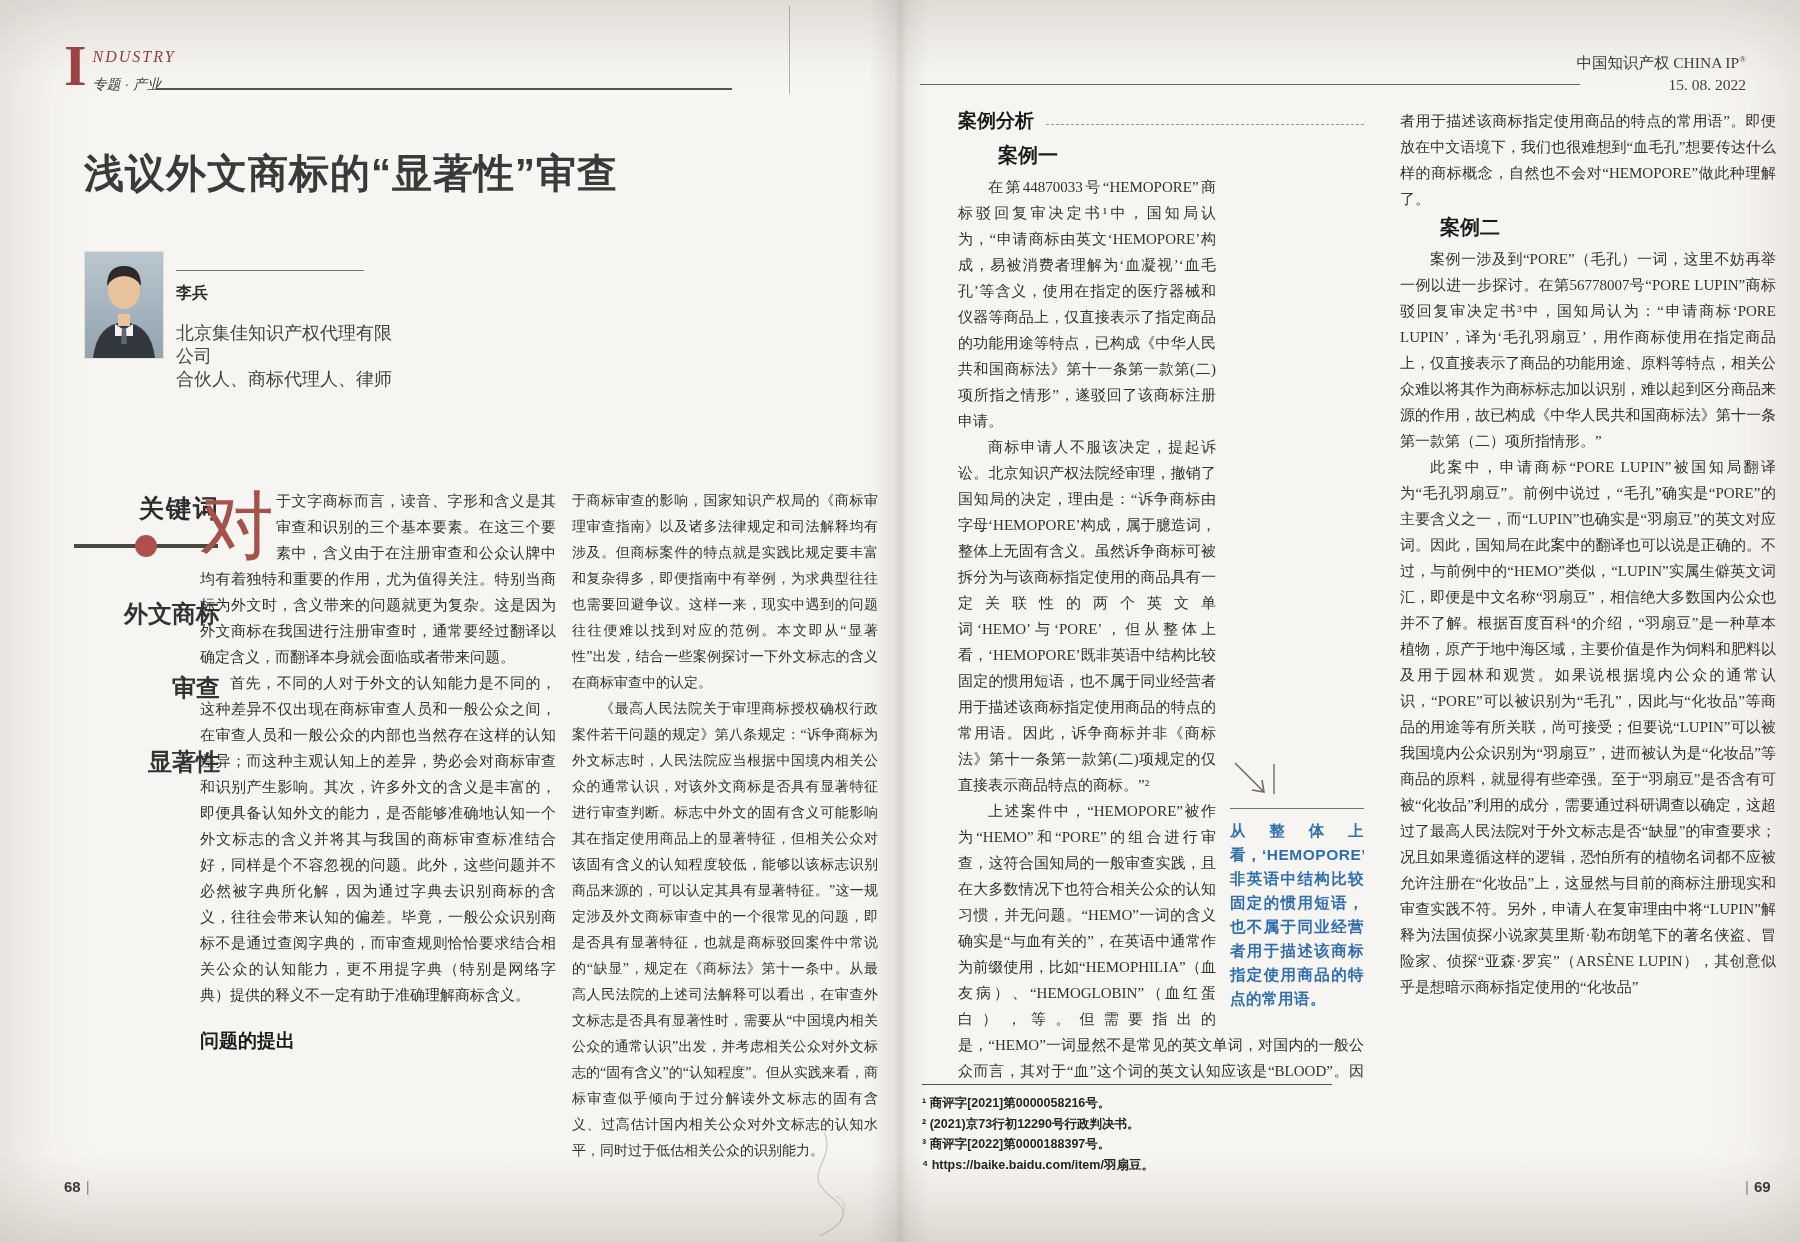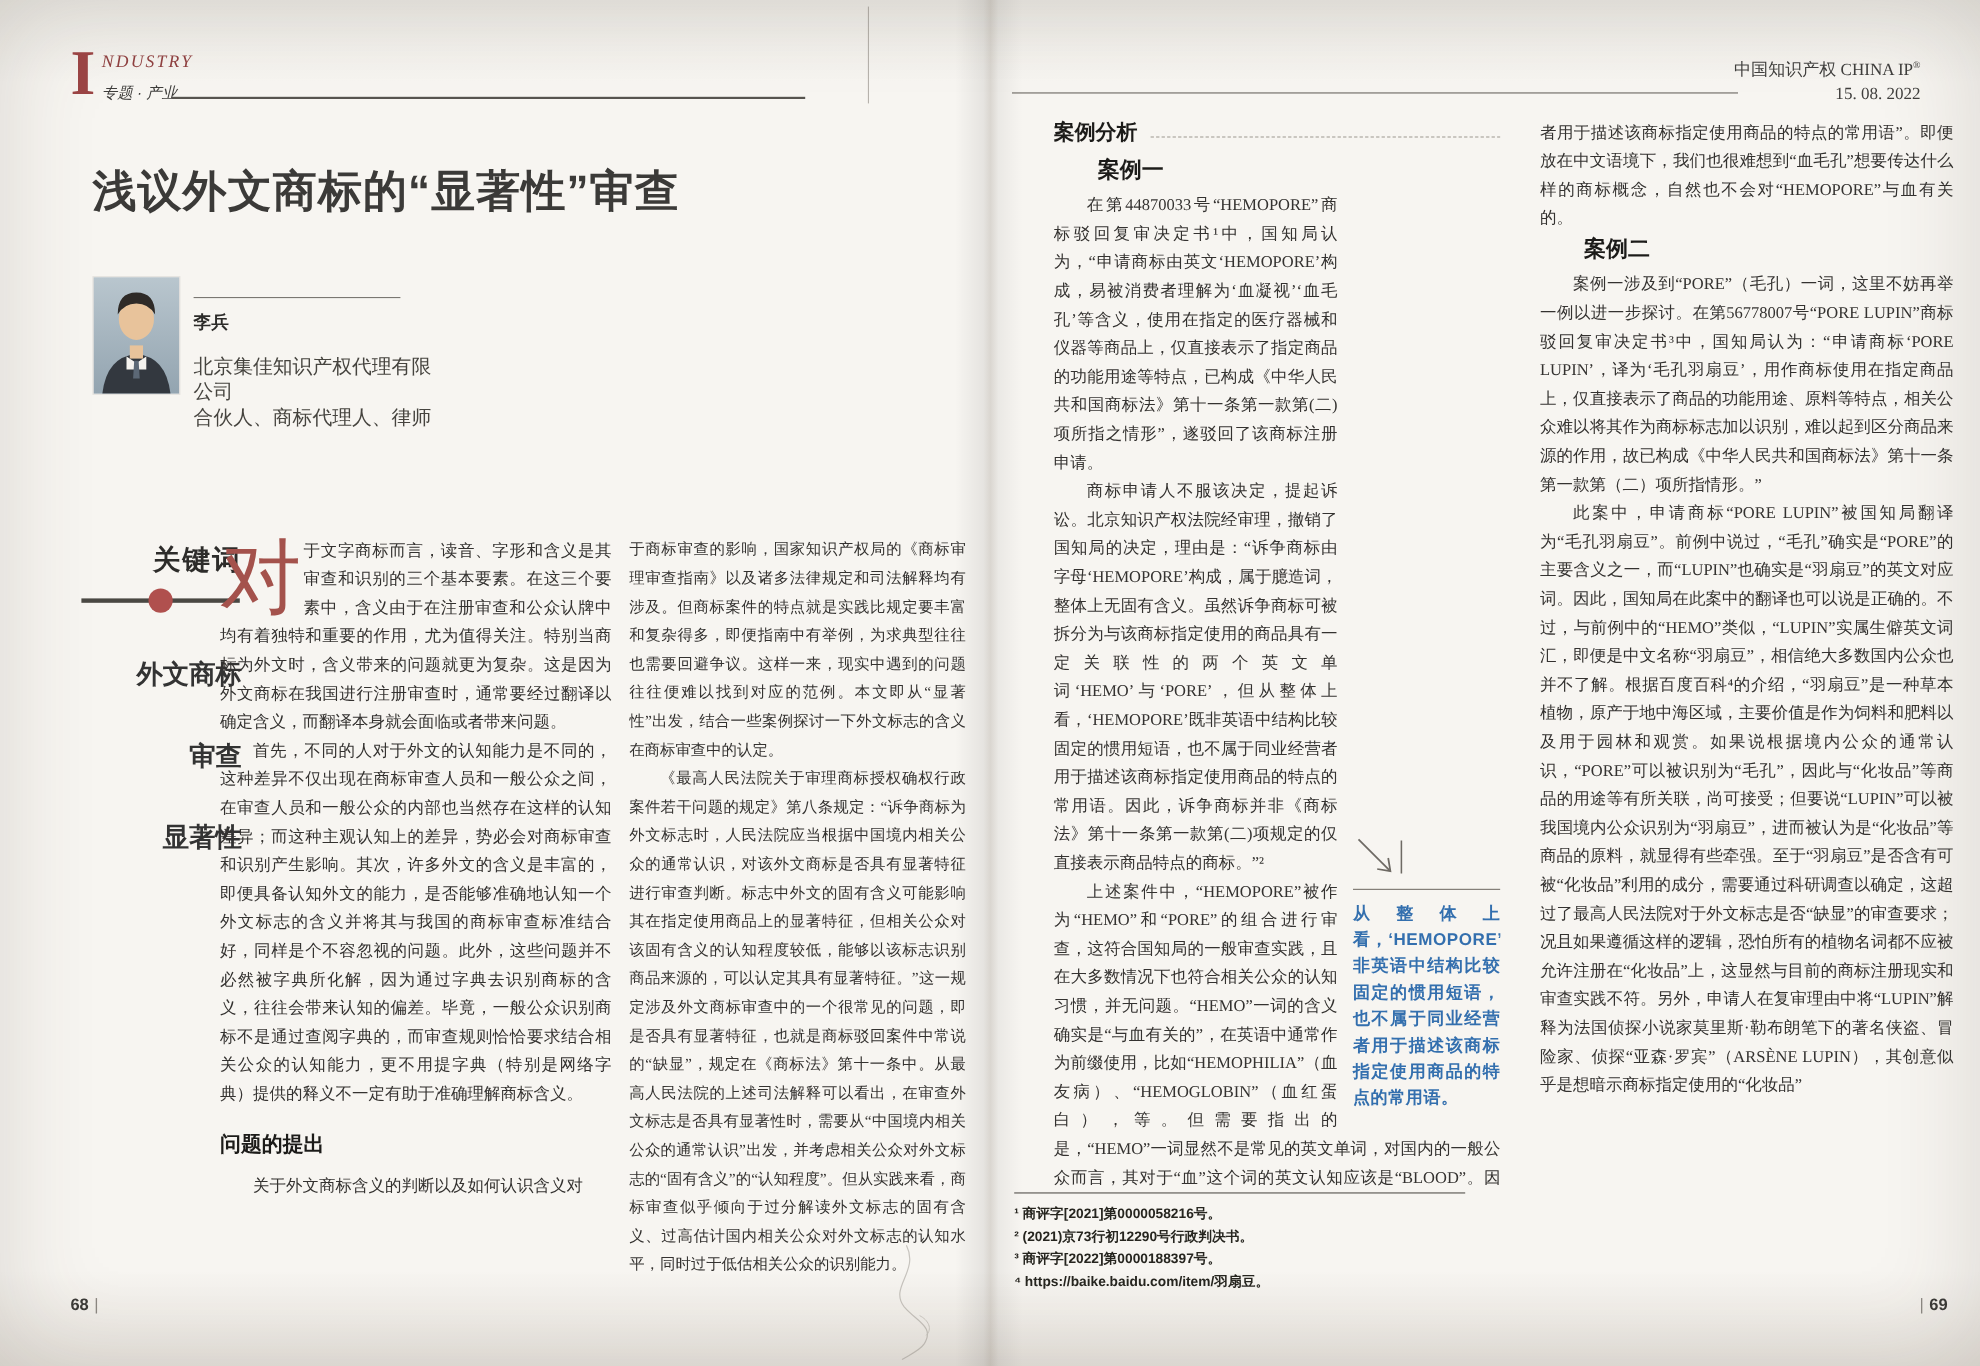--- a/index.html
+++ b/index.html
@@ -131,21 +131,20 @@
     </div>
     <div class="kw-item">外文商标</div>
     <div class="kw-item">审查</div>
     <div class="kw-item">显著性</div>
   </div>
 
   <div class="col col-l1">
     <p><span class="dropcap">对</span><span>于文字商标而言，读音、字形和含义是其审查和识别的三个基本要素。在这三个要素中，含义由于在注册审查和公众认牌中均有着独特和重要的作用，尤为值得关注。特别当商标为外文时，含义带来的问题就更为复杂。这是因为外文商标在我国进行注册审查时，通常要经过翻译以确定含义，而翻译本身就会面临或者带来问题。</span></p>
     <p class="indent">首先，不同的人对于外文的认知能力是不同的，这种差异不仅出现在商标审查人员和一般公众之间，在审查人员和一般公众的内部也当然存在这样的认知差异；而这种主观认知上的差异，势必会对商标审查和识别产生影响。其次，许多外文的含义是丰富的，即便具备认知外文的能力，是否能够准确地认知一个外文标志的含义并将其与我国的商标审查标准结合好，同样是个不容忽视的问题。此外，这些问题并不必然被字典所化解，因为通过字典去识别商标的含义，往往会带来认知的偏差。毕竟，一般公众识别商标不是通过查阅字典的，而审查规则恰恰要求结合相关公众的认知能力，更不用提字典（特别是网络字典）提供的释义不一定有助于准确理解商标含义。</p>
     <div class="sec-heading">问题的提出</div>
-    <p class="indent">关于外文商标含义的判断以及如何认识含义对</p>
   </div>
 
   <div class="col col-l2">
     <p>于商标审查的影响，国家知识产权局的《商标审理审查指南》以及诸多法律规定和司法解释均有涉及。但商标案件的特点就是实践比规定要丰富和复杂得多，即便指南中有举例，为求典型往往也需要回避争议。这样一来，现实中遇到的问题往往便难以找到对应的范例。本文即从“显著性”出发，结合一些案例探讨一下外文标志的含义在商标审查中的认定。</p>
     <p class="indent">《最高人民法院关于审理商标授权确权行政案件若干问题的规定》第八条规定：“诉争商标为外文标志时，人民法院应当根据中国境内相关公众的通常认识，对该外文商标是否具有显著特征进行审查判断。标志中外文的固有含义可能影响其在指定使用商品上的显著特征，但相关公众对该固有含义的认知程度较低，能够以该标志识别商品来源的，可以认定其具有显著特征。”这一规定涉及外文商标审查中的一个很常见的问题，即是否具有显著特征，也就是商标驳回案件中常说的“缺显”，规定在《商标法》第十一条中。从最高人民法院的上述司法解释可以看出，在审查外文标志是否具有显著性时，需要从“中国境内相关公众的通常认识”出发，并考虑相关公众对外文标志的“固有含义”的“认知程度”。但从实践来看，商标审查似乎倾向于过分解读外文标志的固有含义、过高估计国内相关公众对外文标志的认知水平，同时过于低估相关公众的识别能力。</p>
   </div>
 
   <div class="pagenum pn-left"><b>68</b><span class="bar">|</span></div>
 
   <div class="col col-r1">
@@ -172,21 +171,21 @@
 
   <div class="footnotes">
     <div class="fn-rule"></div>
     <div class="fn">¹ 商评字[2021]第0000058216号。</div>
     <div class="fn">² (2021)京73行初12290号行政判决书。</div>
     <div class="fn">³ 商评字[2022]第0000188397号。</div>
     <div class="fn">⁴ https://baike.baidu.com/item/羽扇豆。</div>
   </div>
 
   <div class="col col-r2">
-    <p>者用于描述该商标指定使用商品的特点的常用语”。即便放在中文语境下，我们也很难想到“血毛孔”想要传达什么样的商标概念，自然也不会对“HEMOPORE”与血有关的。</p>
+    <p>者用于描述该商标指定使用商品的特点的常用语”。即便放在中文语境下，我们也很难想到“血毛孔”想要传达什么样的商标概念，自然也不会对“HEMOPORE”做此种理解了。</p>
     <div class="case-head">案例二</div>
     <p class="indent">案例一涉及到“PORE”（毛孔）一词，这里不妨再举一例以进一步探讨。在第56778007号“PORE LUPIN”商标驳回复审决定书³中，国知局认为：“申请商标‘PORE LUPIN’，译为‘毛孔羽扇豆’，用作商标使用在指定商品上，仅直接表示了商品的功能用途、原料等特点，相关公众难以将其作为商标标志加以识别，难以起到区分商品来源的作用，故已构成《中华人民共和国商标法》第十一条第一款第（二）项所指情形。”</p>
     <p class="indent">此案中，申请商标“PORE LUPIN”被国知局翻译为“毛孔羽扇豆”。前例中说过，“毛孔”确实是“PORE”的主要含义之一，而“LUPIN”也确实是“羽扇豆”的英文对应词。因此，国知局在此案中的翻译也可以说是正确的。不过，与前例中的“HEMO”类似，“LUPIN”实属生僻英文词汇，即便是中文名称“羽扇豆”，相信绝大多数国内公众也并不了解。根据百度百科⁴的介绍，“羽扇豆”是一种草本植物，原产于地中海区域，主要价值是作为饲料和肥料以及用于园林和观赏。如果说根据境内公众的通常认识，“PORE”可以被识别为“毛孔”，因此与“化妆品”等商品的用途等有所关联，尚可接受；但要说“LUPIN”可以被我国境内公众识别为“羽扇豆”，进而被认为是“化妆品”等商品的原料，就显得有些牵强。至于“羽扇豆”是否含有可被“化妆品”利用的成分，需要通过科研调查以确定，这超过了最高人民法院对于外文标志是否“缺显”的审查要求；况且如果遵循这样的逻辑，恐怕所有的植物名词都不应被允许注册在“化妆品”上，这显然与目前的商标注册现实和审查实践不符。另外，申请人在复审理由中将“LUPIN”解释为法国侦探小说家莫里斯·勒布朗笔下的著名侠盗、冒险家、侦探“亚森·罗宾”（ARSÈNE LUPIN），其创意似乎是想暗示商标指定使用的“化妆品”</p>
   </div>
 
   <div class="pagenum pn-right"><span class="bar">|</span><b>69</b></div>
 
   <div class="gutter"></div>
   <div class="artifact-line"></div>
   <svg class="scribble" width="80" height="112" viewBox="0 0 80 112" xmlns="http://www.w3.org/2000/svg">

